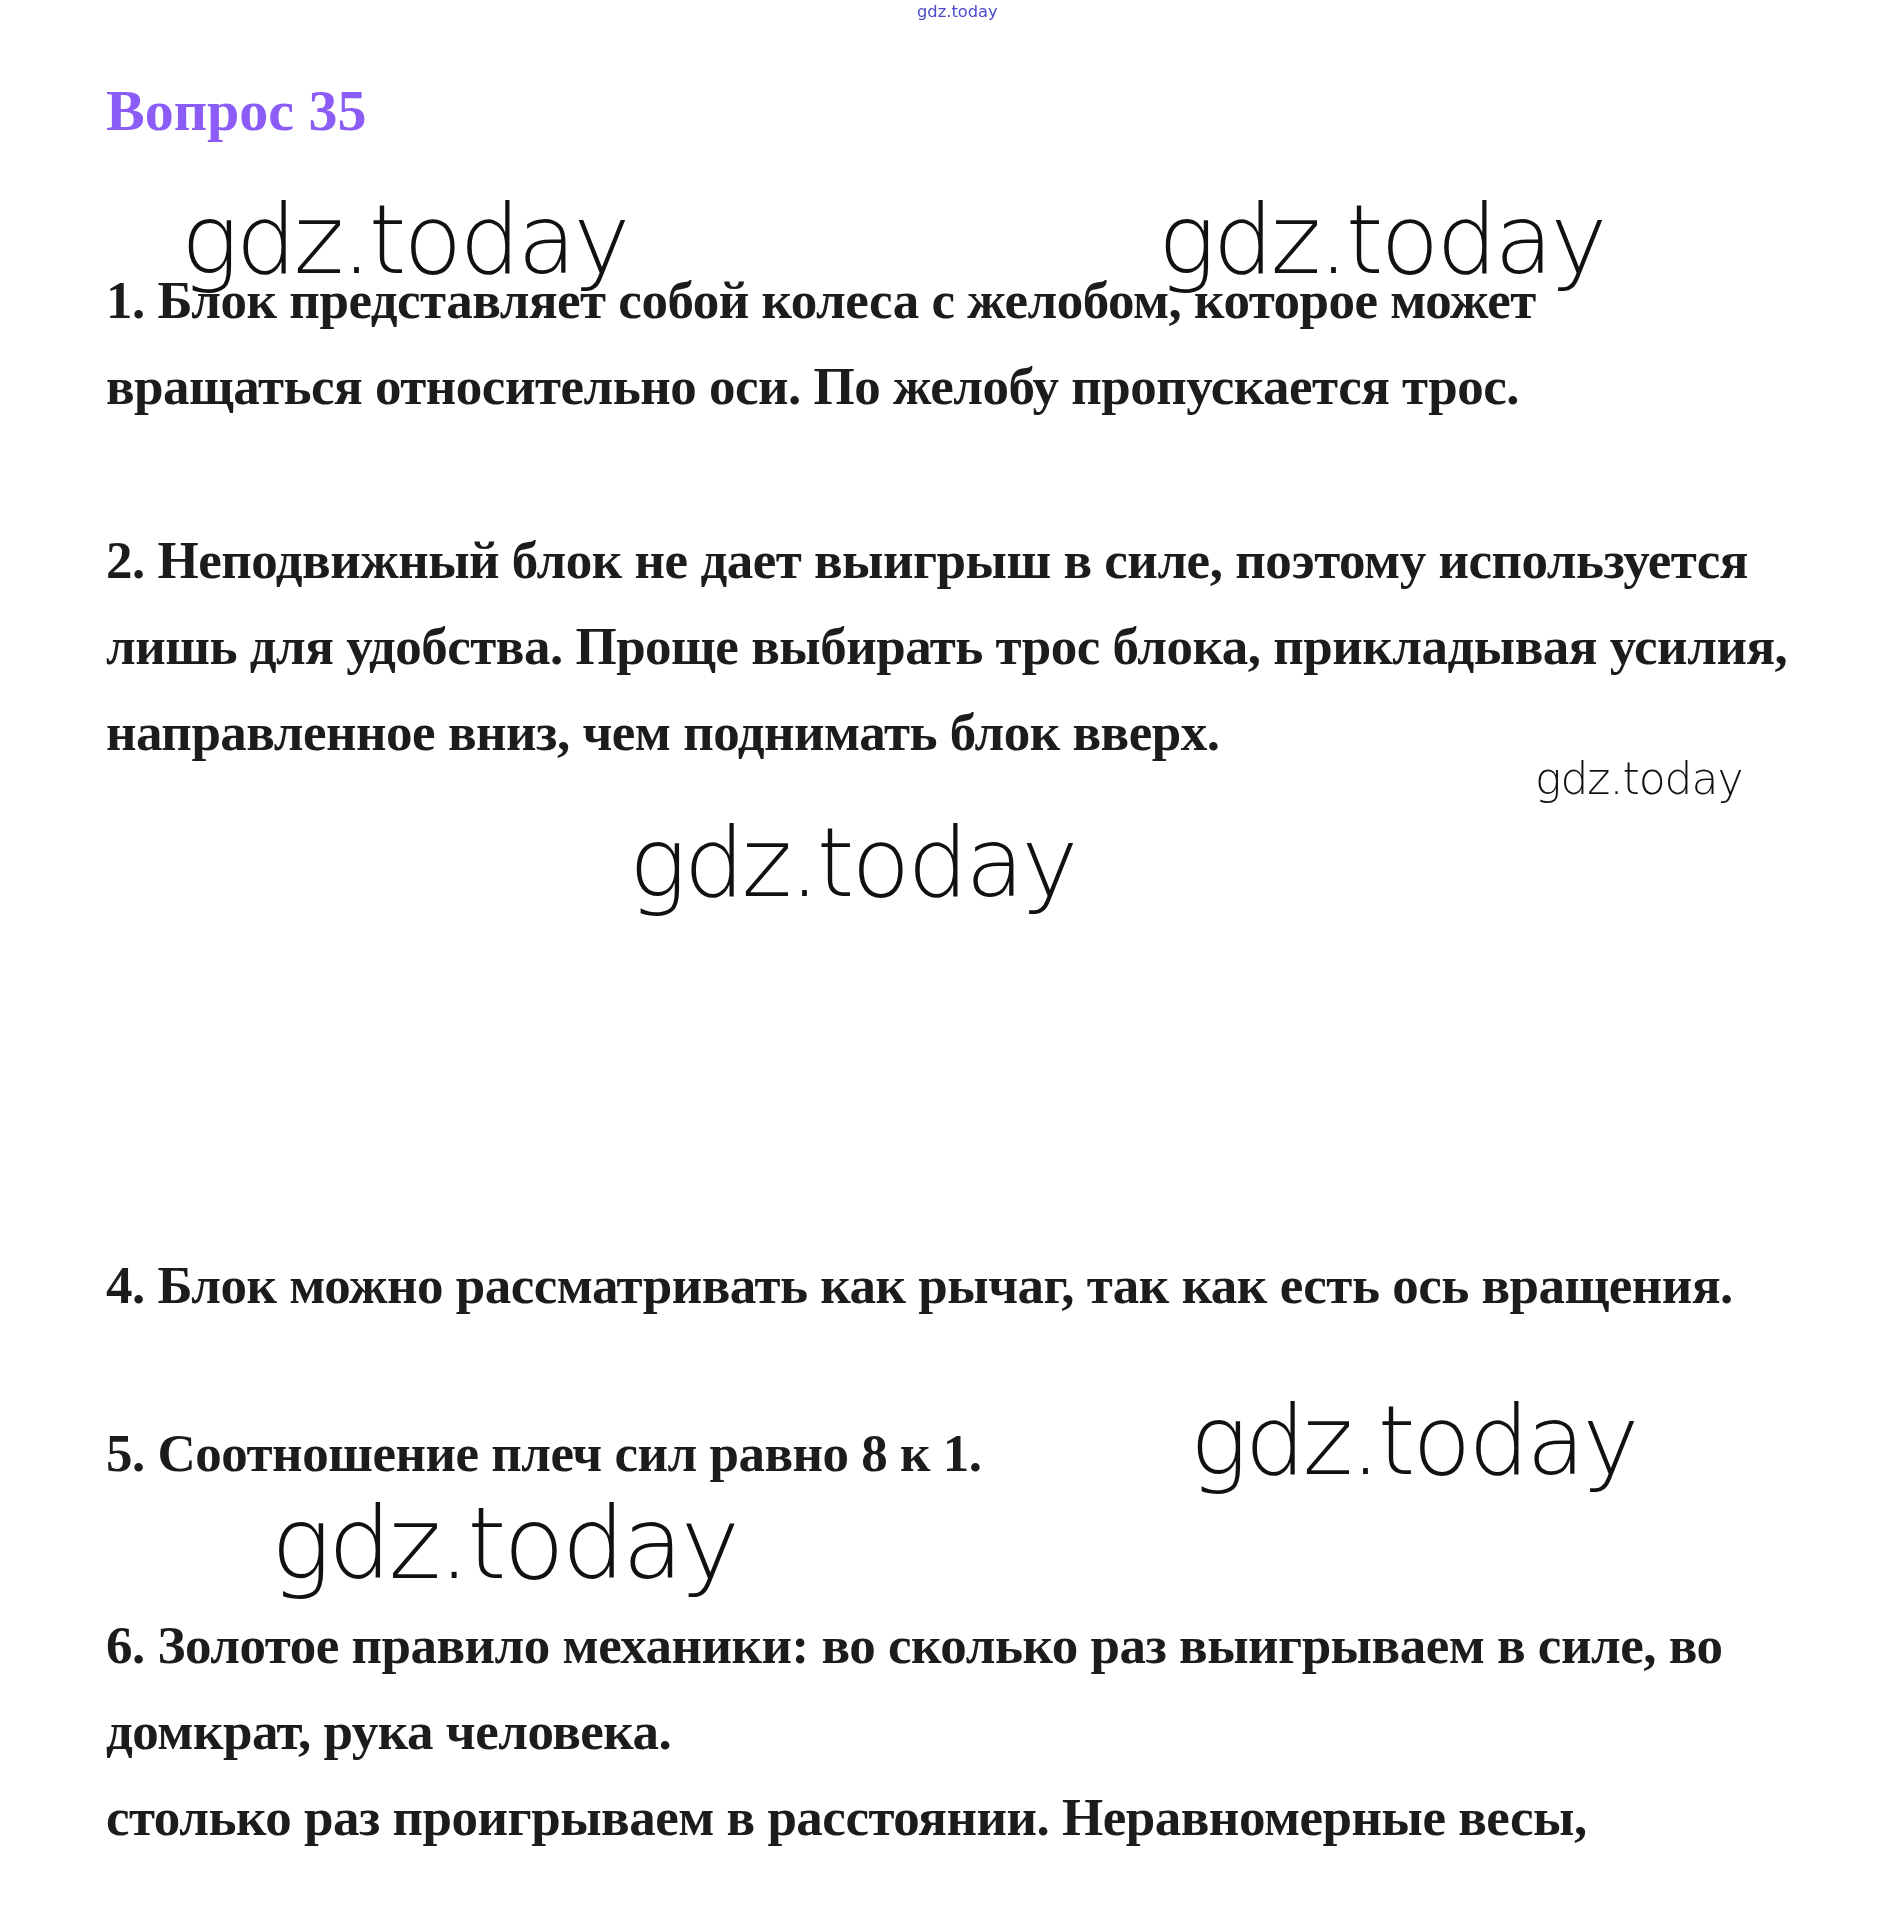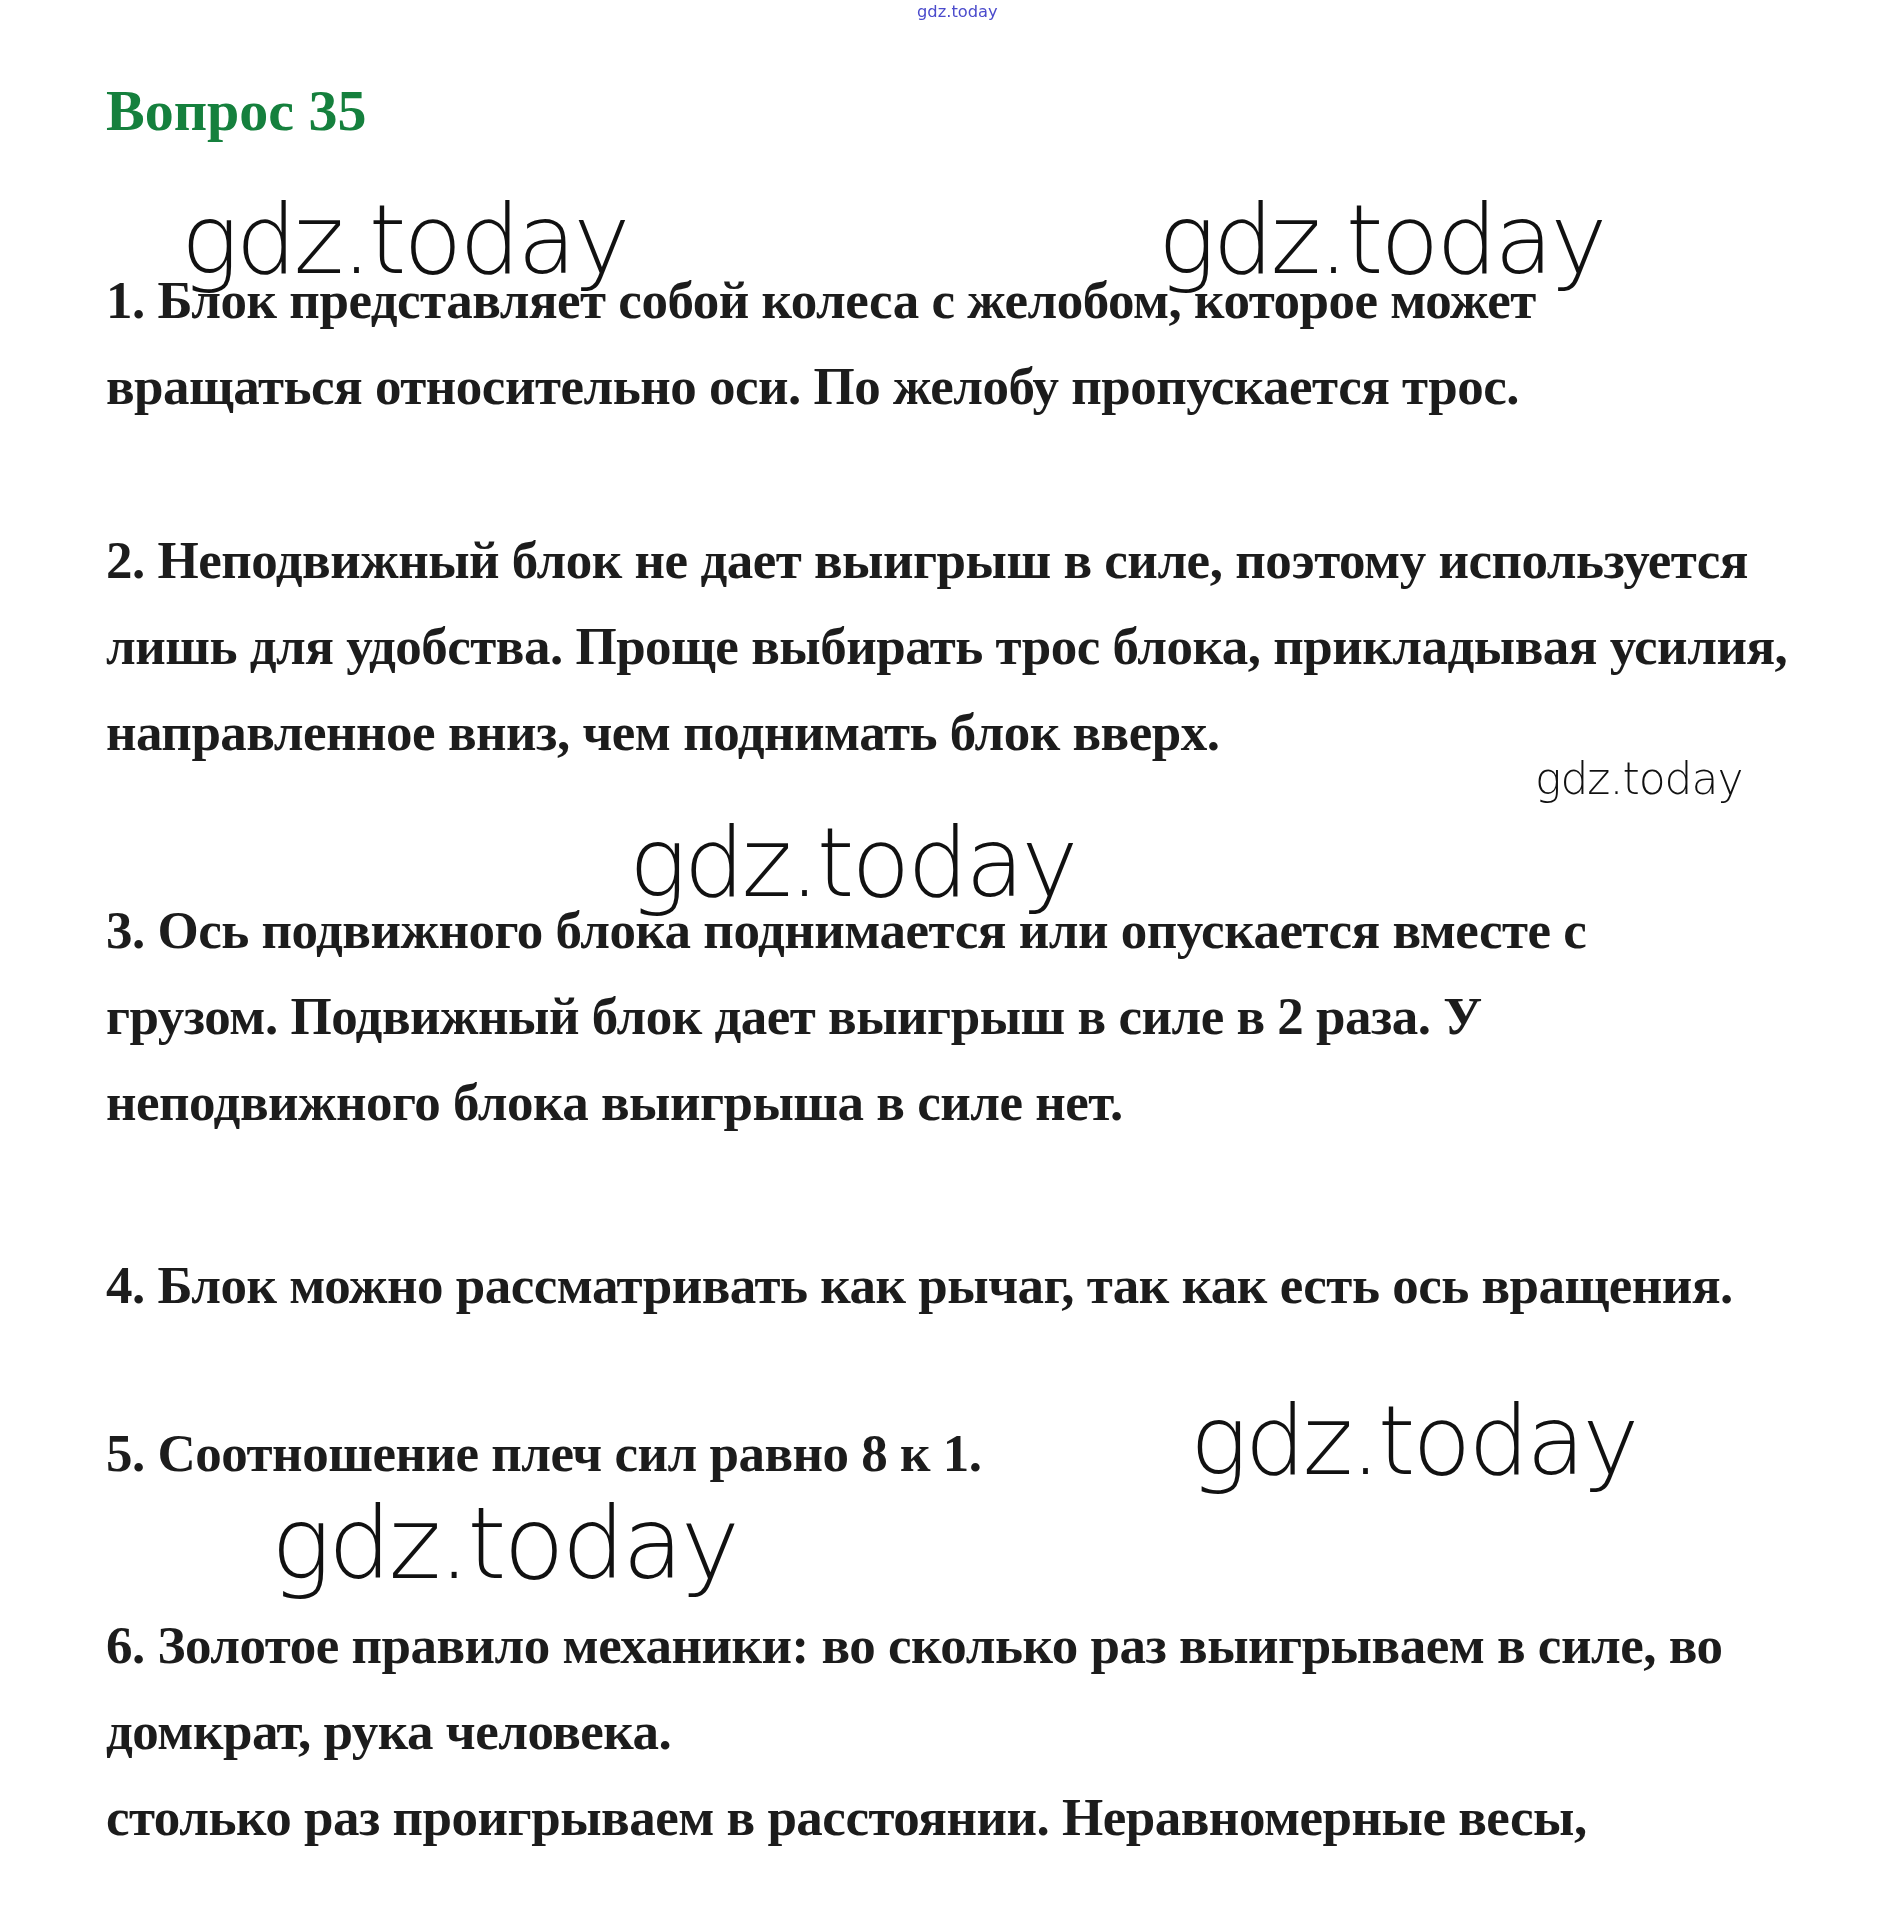--- a/index.html
+++ b/index.html
@@ -27,21 +27,21 @@
     color: #4b4bcc;
     text-decoration: none;
   }
   .title {
     position: absolute;
     left: 106px;
     top: 77px;
     margin: 0;
     font-size: 58px;
     font-weight: bold;
-    color: #15803d;
+    color: #8b5cf6;
     letter-spacing: 0px;
   }
   .wm {
     position: absolute;
     font-family: "DejaVu Sans", sans-serif;
     font-weight: 200;
     color: #111111;
     line-height: 1;
     letter-spacing: -2.9px;
     white-space: nowrap;
@@ -93,25 +93,20 @@
 
   <section class="para p2">
     <div class="line">2. Неподвижный блок не дает выигрыш в силе, поэтому используется</div>
     <div class="line">лишь для удобства. Проще выбирать трос блока, прикладывая усилия,</div>
     <div class="line">направленное вниз, чем поднимать блок вверх.</div>
   </section>
 
   <div class="wm wm-small wm-small-right">gdz.today</div>
   <div class="wm wm-big wm-mid">gdz.today</div>
 
-  <section class="para p3">
-    <div class="line">3. Ось подвижного блока поднимается или опускается вместе с</div>
-    <div class="line">грузом. Подвижный блок дает выигрыш в силе в 2 раза. У</div>
-    <div class="line">неподвижного блока выигрыша в силе нет.</div>
-  </section>
 
   <section class="para p4">
     <div class="line">4. Блок можно рассматривать как рычаг, так как есть ось вращения.</div>
   </section>
 
   <div class="wm wm-big wm-right">gdz.today</div>
 
   <section class="para p5">
     <div class="line">5. Соотношение плеч сил равно 8 к 1.</div>
   </section>

